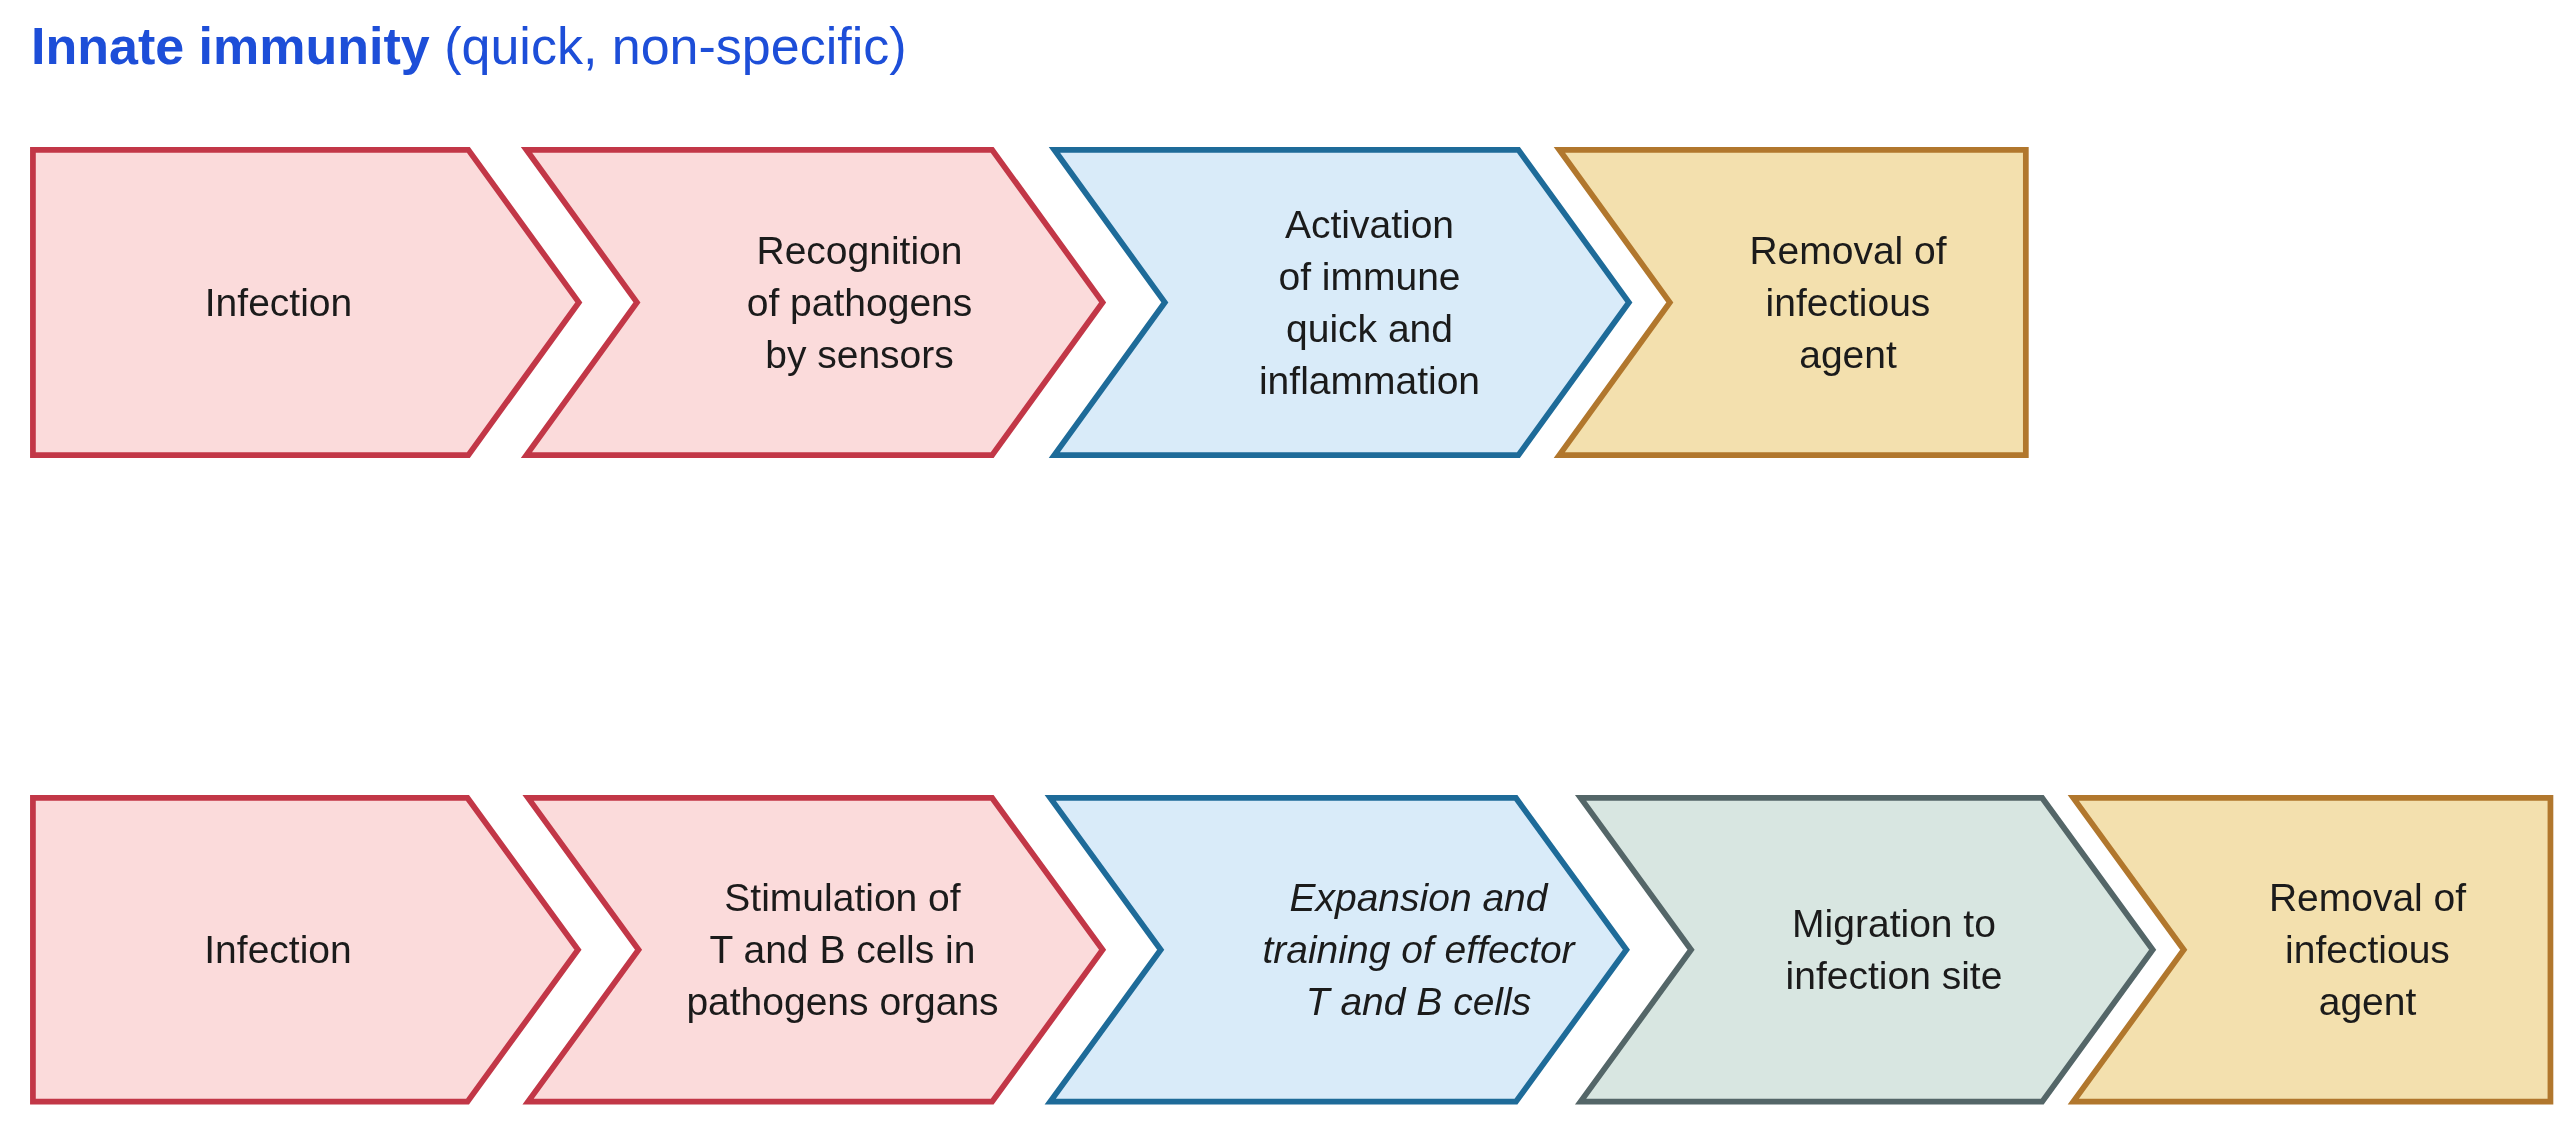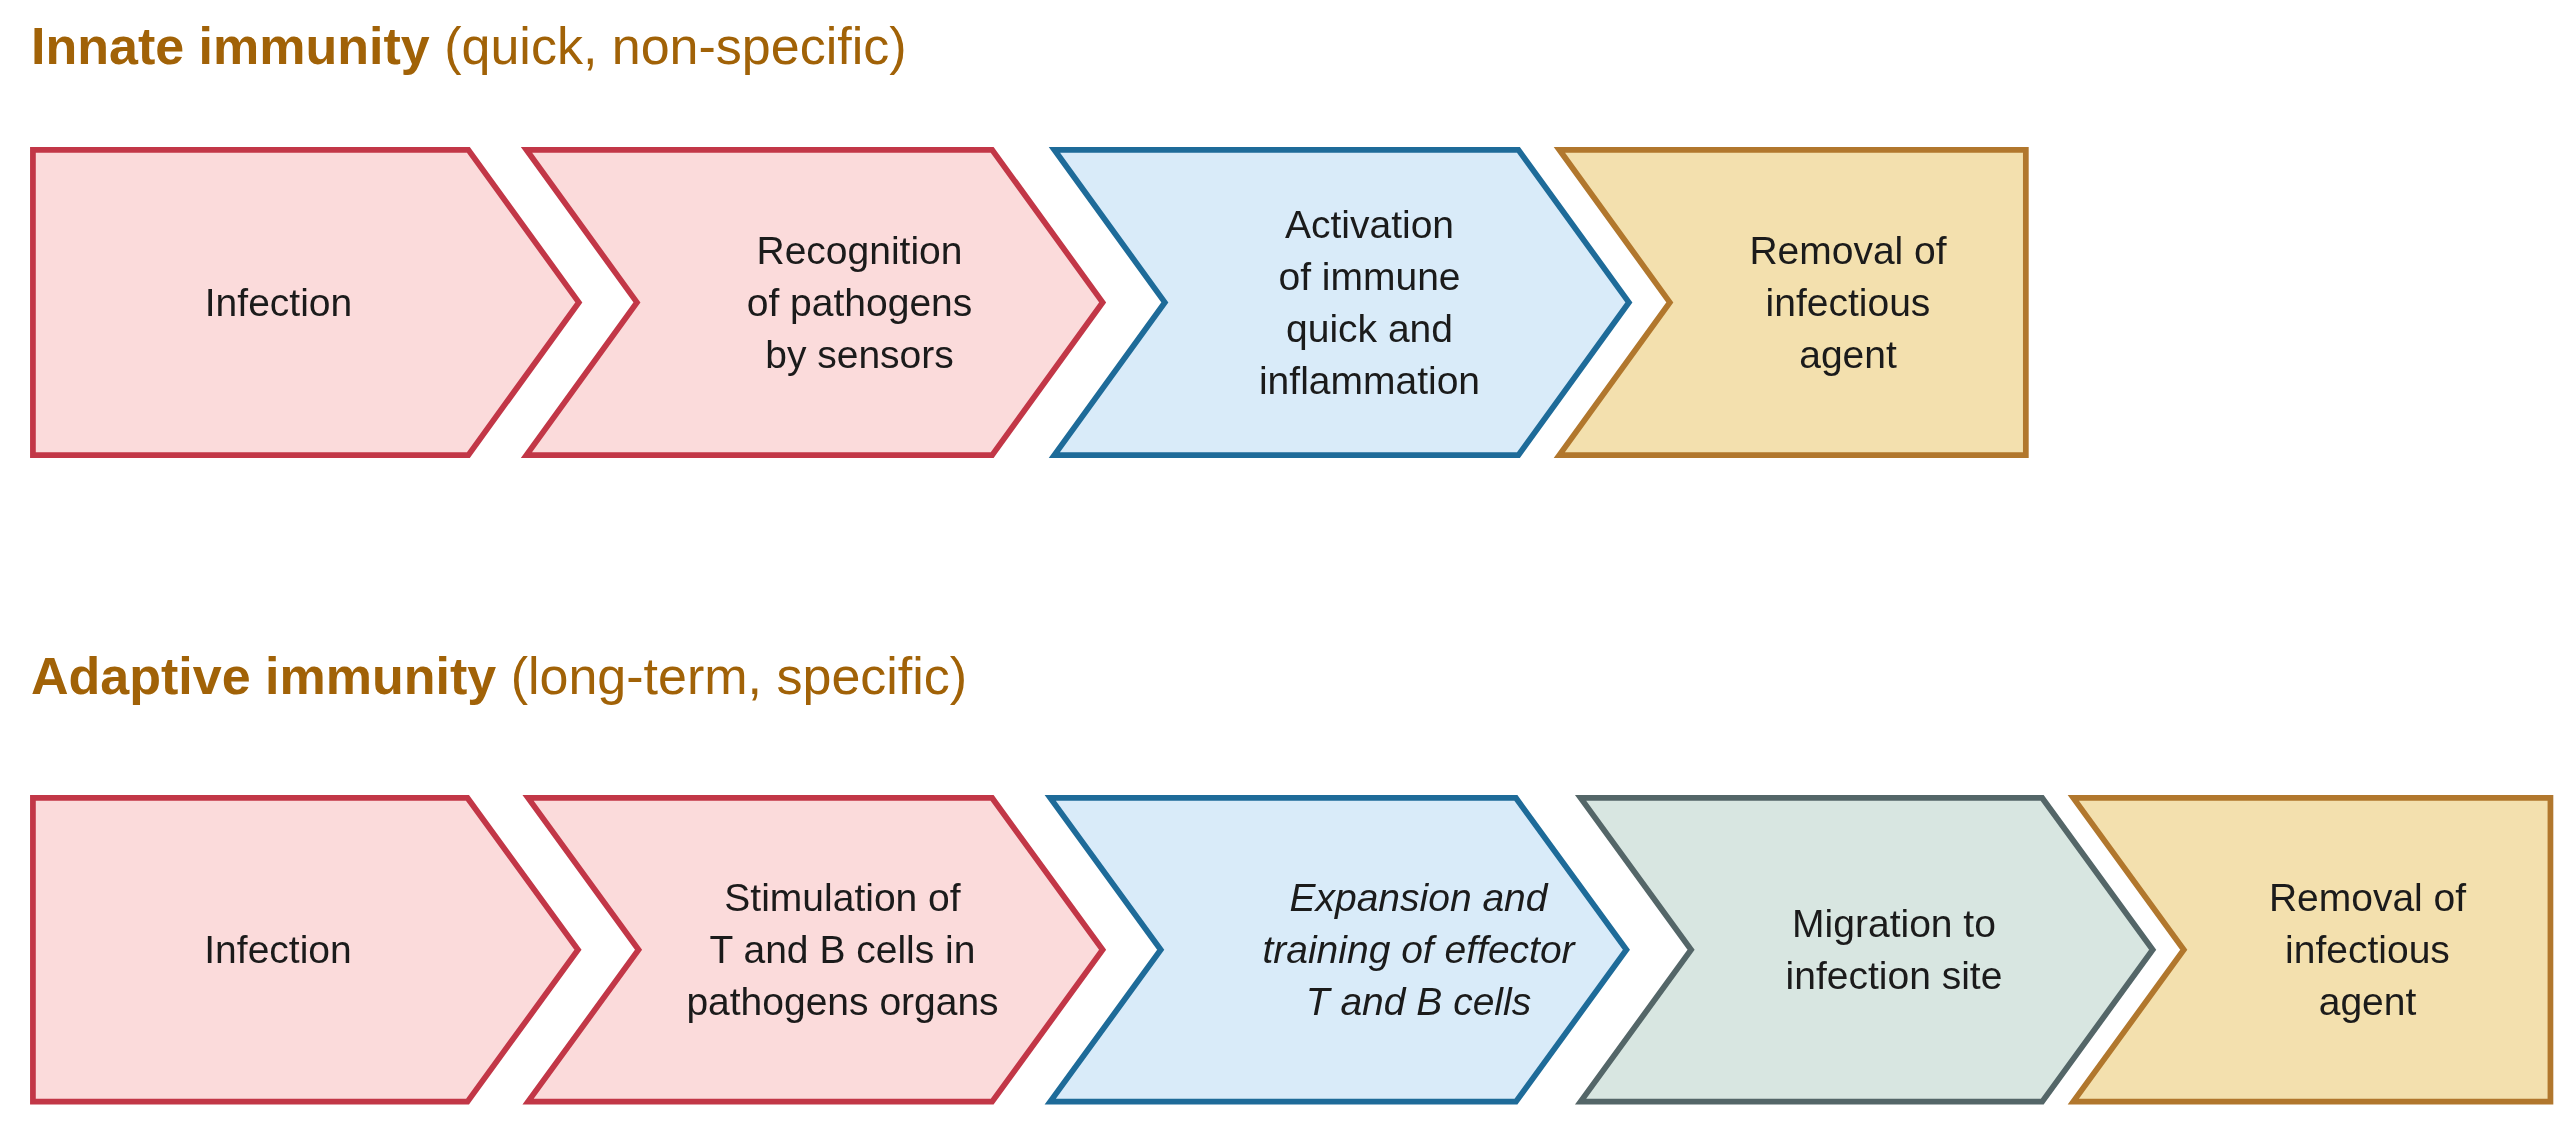--- a/index.html
+++ b/index.html
@@ -15,21 +15,21 @@
     overflow: hidden;
     font-family: "Liberation Sans", sans-serif;
   }
   .flow-title {
     position: absolute;
     left: 31px;
     margin: 0;
     font-size: 52px;
     font-weight: 400;
     line-height: 62px;
-    color: #a16207;
+    color: #1d4ed8;
     white-space: nowrap;
     letter-spacing: 0px;
   }
   .flow-title strong {
     font-weight: 700;
   }
   .shapes {
     position: absolute;
     left: 0;
     top: 0;
@@ -49,21 +49,20 @@
     pointer-events: none;
   }
 </style>
 </head>
 <body>
 
 <div class="canvas">
 
   <h2 class="flow-title" style="top:14.7px"><strong>Innate immunity</strong><span> (quick, non-specific)</span></h2>
 
-  <h2 class="flow-title" style="top:645px"><strong>Adaptive immunity</strong><span> (long-term, specific)</span></h2>
 
   <svg class="shapes" id="shapes-svg" viewBox="0 0 3147 1388">
       <polygon points="40,183 572,183 707,369.5 572,556 40,556" fill="#fbdbdb" stroke="#c23747" stroke-width="7" stroke-linejoin="miter"></polygon>
       <polygon points="643,183 1212,183 1347,369.5 1212,556 643,556 778,369.5" fill="#fbdbdb" stroke="#c23747" stroke-width="7" stroke-linejoin="miter"></polygon>
       <polygon points="1288,183 1855,183 1990,369.5 1855,556 1288,556 1423,369.5" fill="#d9ebf9" stroke="#1e6b99" stroke-width="7" stroke-linejoin="miter"></polygon>
       <polygon points="1905,183 2475,183 2475,556 1905,556 2040,369.5" fill="#f3e0ae" stroke="#b1772d" stroke-width="7" stroke-linejoin="miter"></polygon>
       <polygon points="40,975 571,975 706,1160.5 571,1346 40,1346" fill="#fbdbdb" stroke="#c23747" stroke-width="7" stroke-linejoin="miter"></polygon>
       <polygon points="645,975 1212,975 1347,1160.5 1212,1346 645,1346 780,1160.5" fill="#fbdbdb" stroke="#c23747" stroke-width="7" stroke-linejoin="miter"></polygon>
       <polygon points="1283,975 1852,975 1987,1160.5 1852,1346 1283,1346 1418,1160.5" fill="#d9ebf9" stroke="#1e6b99" stroke-width="7" stroke-linejoin="miter"></polygon>
       <polygon points="1931,975 2495,975 2630,1160.5 2495,1346 1931,1346 2066,1160.5" fill="#d8e6e1" stroke="#546668" stroke-width="7" stroke-linejoin="miter"></polygon>

